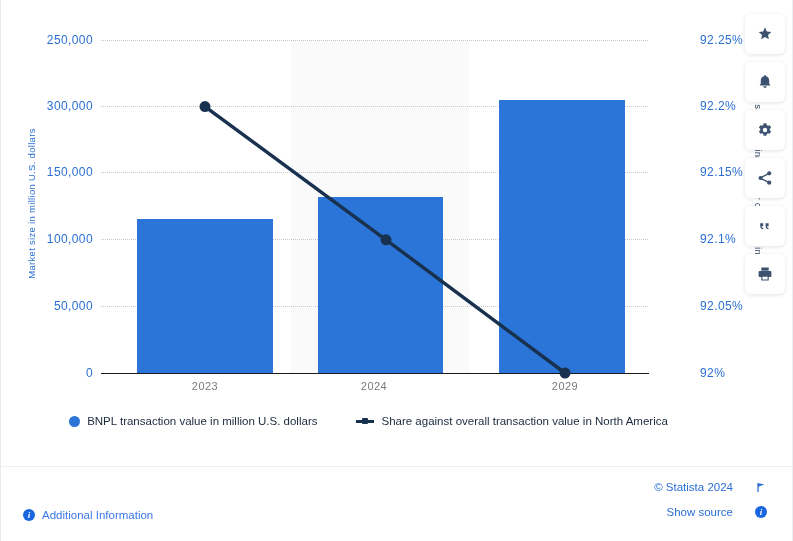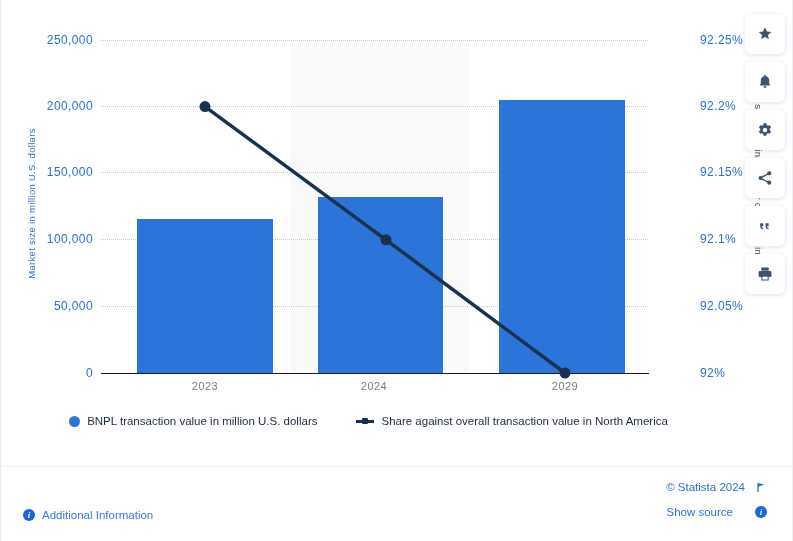--- a/index.html
+++ b/index.html
@@ -219,21 +219,21 @@
     font-size: 11.5px;
     color: #3b77e8;
     cursor: pointer;
   }
   #statista-copyright {
     position: absolute;
     right: 27px;
     top: 14px;
     display: flex;
     align-items: center;
-    gap: 11px;
+    gap: 23px;
     font-size: 11.5px;
     color: #2b6fd4;
   }
   #show-source {
     position: absolute;
     right: 27px;
     top: 39px;
     display: flex;
     align-items: center;
     gap: 22px;
@@ -292,21 +292,21 @@
 
 <div id="page">
 
   <div id="chart-area">
 
     <div class="ytick-left-wrap">
       <div class="ytick" style="top:373px">0</div>
       <div class="ytick" style="top:306px">50,000</div>
       <div class="ytick" style="top:239px">100,000</div>
       <div class="ytick" style="top:172px">150,000</div>
-      <div class="ytick" style="top:106px">200,000</div>
+      <div class="ytick" style="top:106px">300,000</div>
       <div class="ytick" style="top:40px">250,000</div>
     </div>
 
     <div class="ytick-right-wrap">
       <div class="ytick right" style="top:373px">92%</div>
       <div class="ytick right" style="top:306px">92.05%</div>
       <div class="ytick right" style="top:239px">92.1%</div>
       <div class="ytick right" style="top:172px">92.15%</div>
       <div class="ytick right" style="top:106px">92.2%</div>
       <div class="ytick right" style="top:40px">92.25%</div>

